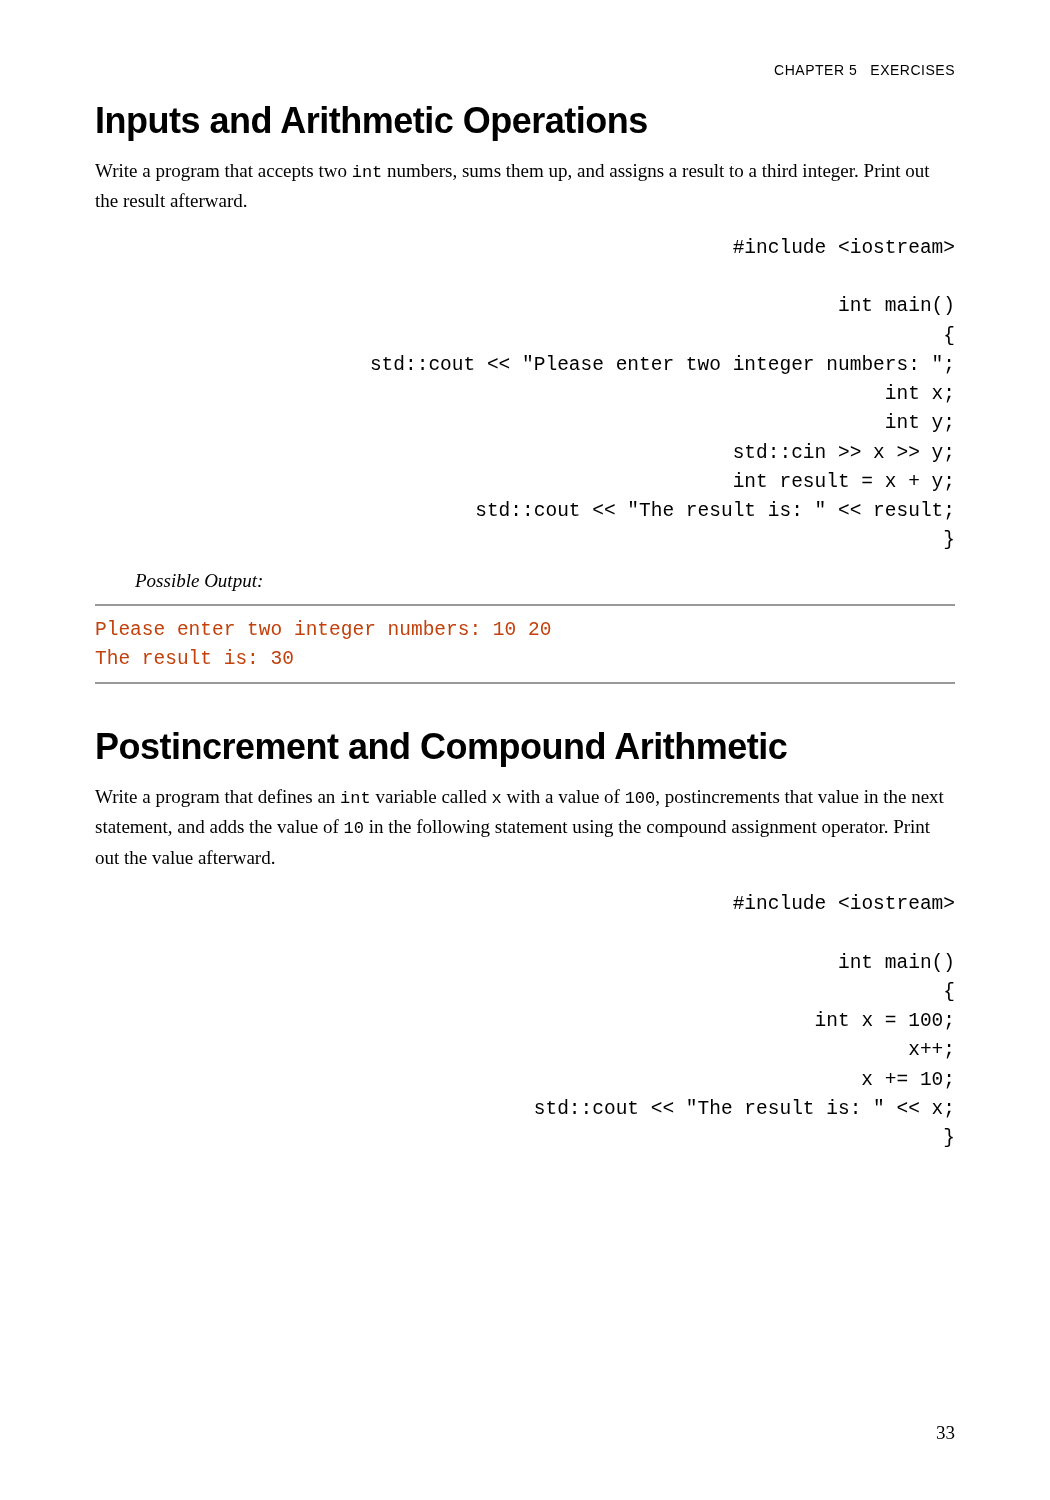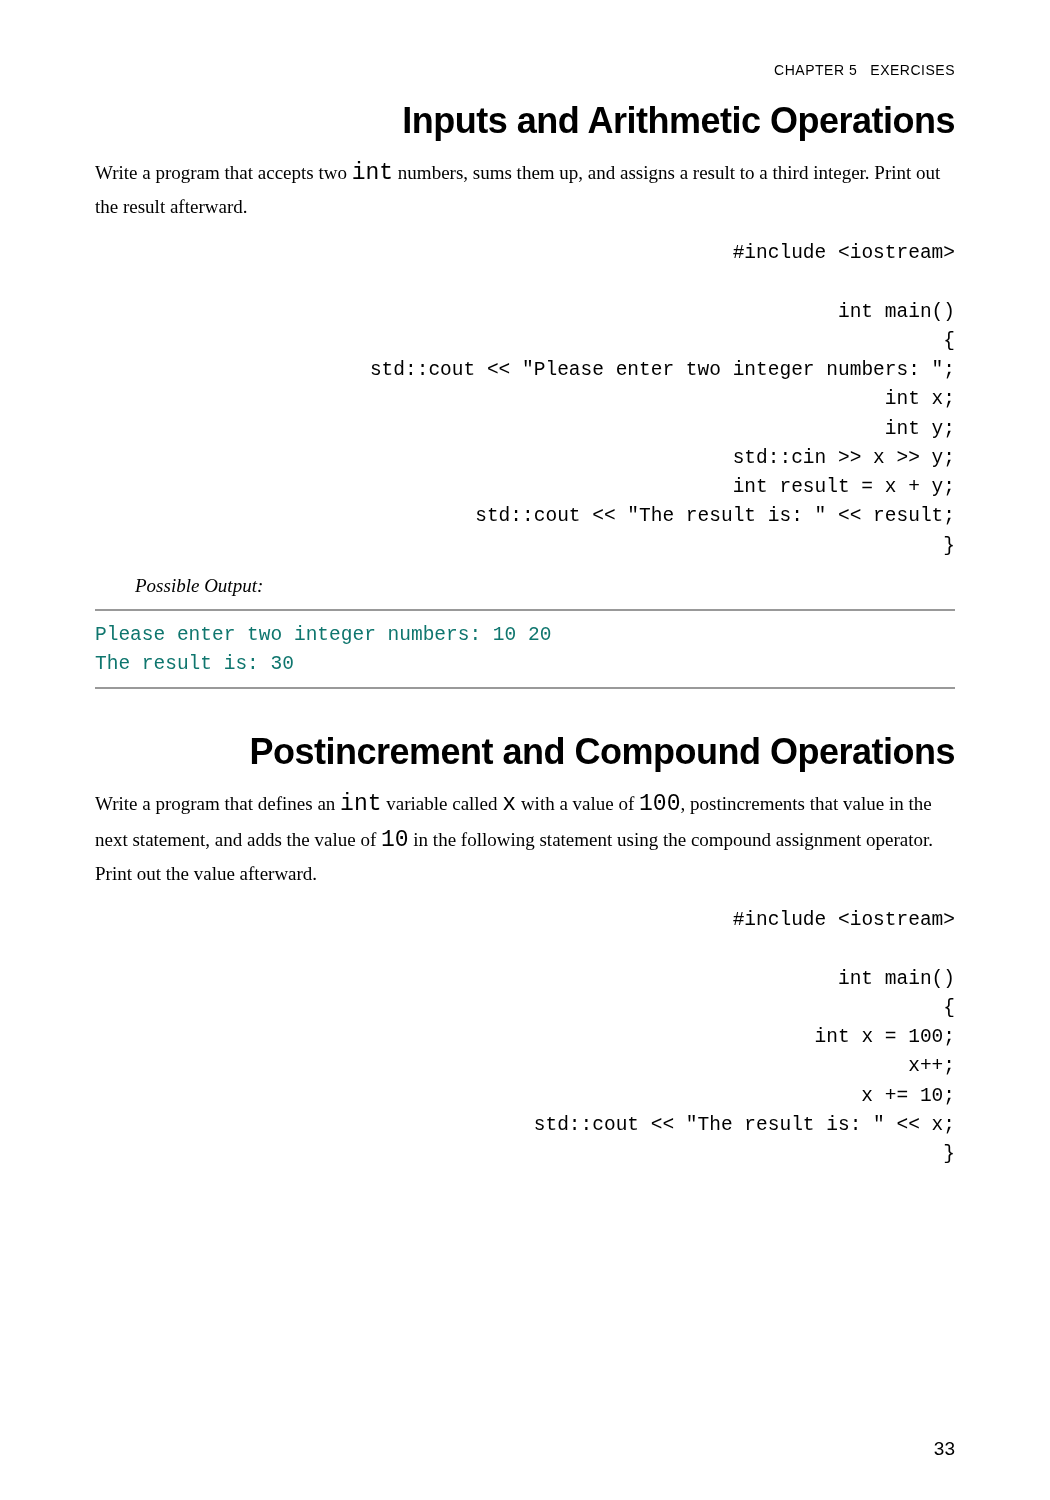--- a/index.html
+++ b/index.html
@@ -24,32 +24,31 @@
       margin-bottom: 22px;
       color: #000;
     }
     .section-heading {
       font-family: 'Arial Black', Arial, Helvetica, sans-serif;
       font-weight: 900;
       font-size: 36px;
       color: #000;
       margin-bottom: 14px;
       letter-spacing: -0.5px;
-      text-align: right;
     }
     .body-text {
       font-family: 'Palatino Linotype', Palatino, Georgia, serif;
       font-size: 19px;
       line-height: 1.55;
       color: #000;
       margin-bottom: 18px;
     }
     .inline-code {
       font-family: 'Consolas', 'Menlo', 'Courier New', monospace;
-      font-size: 23px;
+      font-size: 17px;
     }
     .code-block {
       font-family: 'Consolas', 'Menlo', 'Courier New', monospace;
       font-size: 19.5px;
       line-height: 1.5;
       white-space: pre;
       color: #000;
       margin-bottom: 10px;
       text-align: right;
     }
@@ -59,31 +58,31 @@
       font-size: 19px;
       margin-left: 40px;
       margin-bottom: 12px;
       margin-top: 14px;
     }
     .output-block {
       font-family: 'Consolas', 'Menlo', 'Courier New', monospace;
       font-size: 19.5px;
       line-height: 1.5;
       white-space: pre;
-      color: #0f766e;
+      color: #c2410c;
       border-top: 2px solid #999;
       border-bottom: 2px solid #999;
       padding: 10px 0 8px 0;
       margin-bottom: 42px;
     }
     .page-number {
       position: absolute;
-      bottom: 40px;
+      bottom: 56px;
       right: 95px;
-      font-family: Liberation Sans, sans-serif;
+      font-family: Liberation Serif, serif;
       font-size: 19px;
     }
     .section-gap {
       margin-top: 42px;
     }
   </style>
 </head>
 <body>
 
 <div class="header-label">
@@ -100,21 +99,21 @@
     int x;
     int y;
     std::cin &gt;&gt; x &gt;&gt; y;
     int result = x + y;
     std::cout &lt;&lt; "The result is: " &lt;&lt; result;
 }</div>
 <div class="output-label">Possible Output:</div>
 <div class="output-block">Please enter two integer numbers: 10 20
 The result is: 30</div>
 
-<h1 class="section-heading section-gap">Postincrement and Compound Operations</h1>
+<h1 class="section-heading section-gap">Postincrement and Compound Arithmetic</h1>
 <p class="body-text">Write a program that defines an <span class="inline-code">int</span> variable called <span class="inline-code">x</span> with a value of <span class="inline-code">100</span>, postincrements that value in the next statement, and adds the value of <span class="inline-code">10</span> in the following statement using the compound assignment operator. Print out the value afterward.</p>
 <div class="code-block">#include &lt;iostream&gt;
 
 int main()
 {
     int x = 100;
     x++;
     x += 10;
     std::cout &lt;&lt; "The result is: " &lt;&lt; x;
 }</div>

